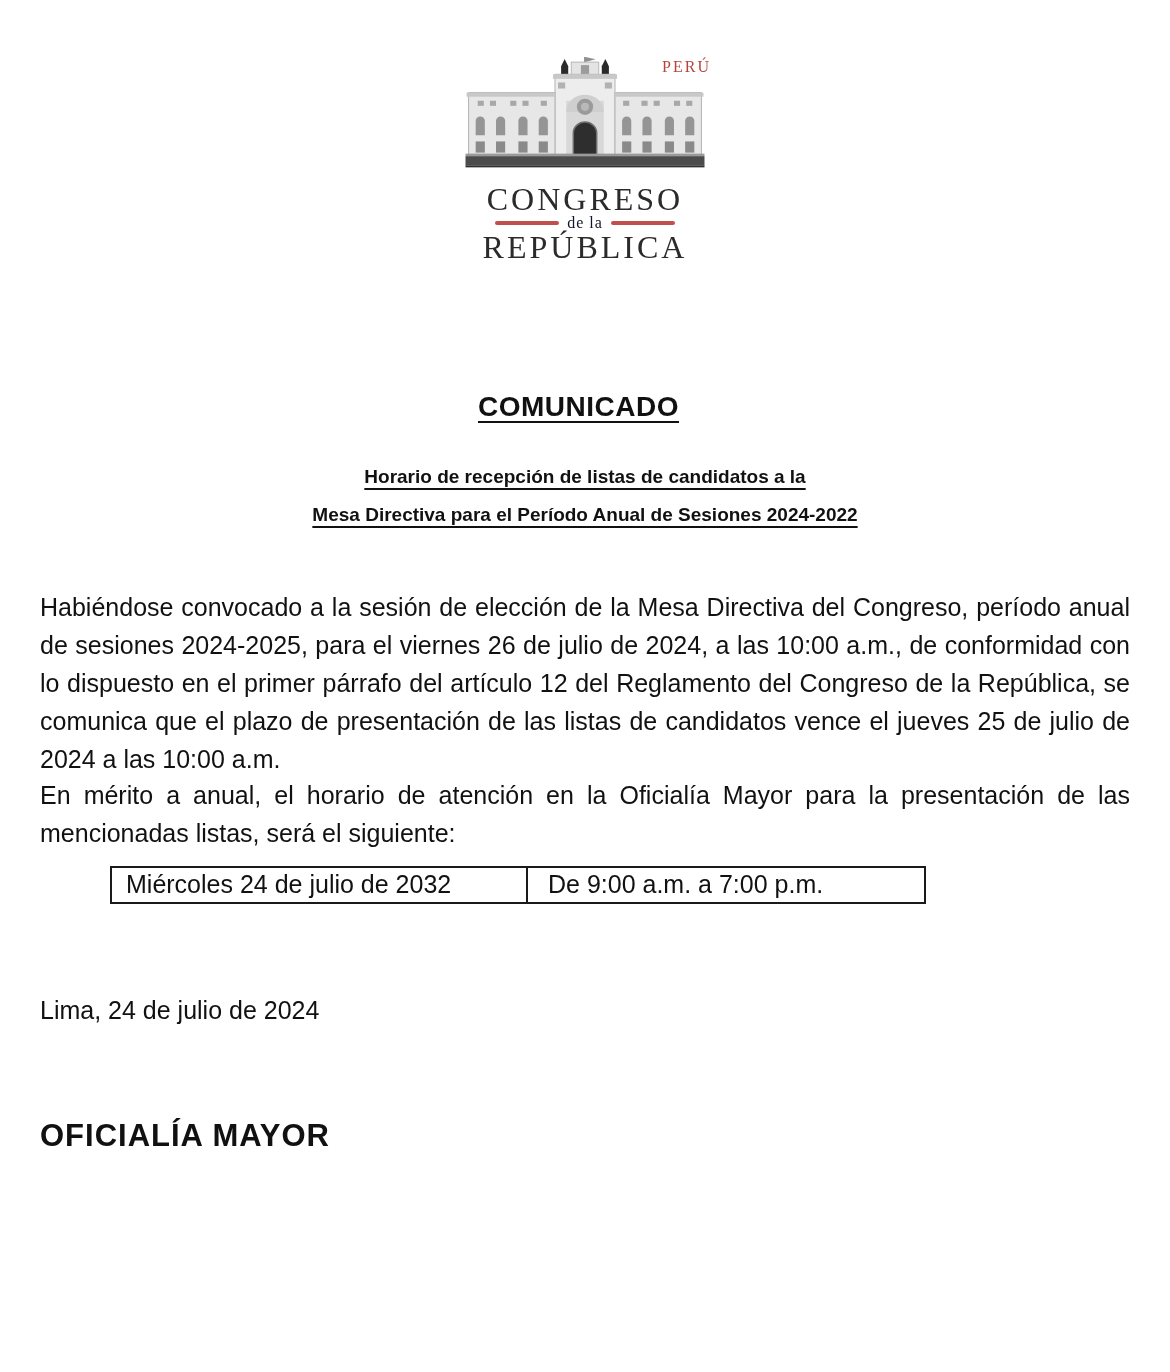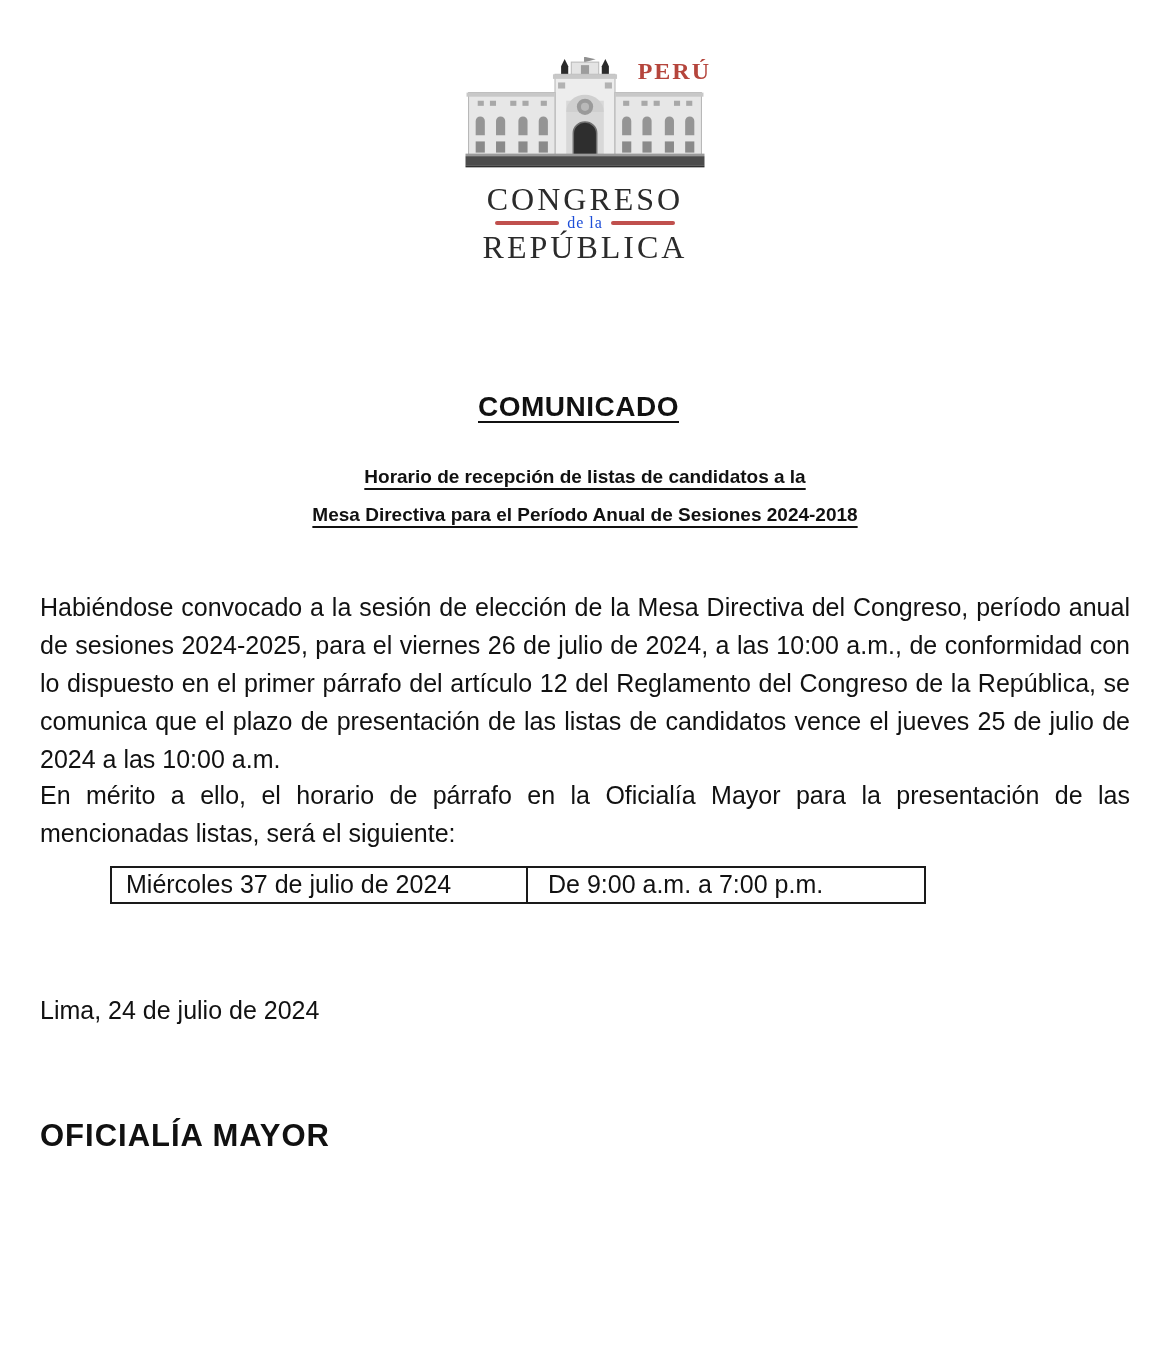--- a/index.html
+++ b/index.html
@@ -34,22 +34,22 @@
     position: relative;
     width: 240px;
     height: 120px;
   }
   .logo-art svg { display: block; width: 240px; height: 120px; }
   .logo-country {
     position: absolute;
     top: 2px;
     right: -6px;
     font-family: "Liberation Serif", serif;
-    font-weight: bold;
-    font-size: 24px;
+    font-weight: normal;
+    font-size: 16px;
     letter-spacing: 2px;
     color: #b5453c;
   }
   .logo-wordmark {
     margin-top: 8px;
     text-align: center;
     font-family: "Liberation Serif", serif;
     color: #2b2b2b;
   }
   .logo-line1, .logo-line3 {
@@ -65,21 +65,21 @@
     margin: 1px 0;
   }
   .logo-rule {
     width: 64px;
     height: 4px;
     background: #c0504d;
     border-radius: 2px;
   }
   .logo-dela {
     font-size: 16px;
-    color: #1d4ed8;
+    color: #0f172a;
     margin: 0 8px;
     letter-spacing: 1px;
   }
 
   
   .doc-title {
     position: absolute;
     top: 391px;
     left: 0;
     right: 13px;
@@ -237,31 +237,31 @@
       <div class="logo-line3">REPÚBLICA</div>
     </div>
   </div>
 
   <div class="content">
 
     <div class="doc-title">COMUNICADO</div>
 
     <div class="doc-subtitle">
       <span class="sub-line">Horario de recepción de listas de candidatos a la</span><br>
-      <span class="sub-line">Mesa Directiva para el Período Anual de Sesiones 2024-2018</span>
+      <span class="sub-line">Mesa Directiva para el Período Anual de Sesiones 2024-2022</span>
     </div>
 
     <p class="paragraph para-1">Habiéndose convocado a la sesión de elección de la Mesa Directiva del Congreso, período anual de sesiones 2024-2025, para el viernes 26 de julio de 2024, a las 10:00 a.m., de conformidad con lo dispuesto en el primer párrafo del artículo 12 del Reglamento del Congreso de la República, se comunica que el plazo de presentación de las listas de candidatos vence el jueves 25 de julio de 2024 a las 10:00 a.m.</p>
 
-    <p class="paragraph para-2">En mérito a ello, el horario de párrafo en la Oficialía Mayor para la presentación de las mencionadas listas, será el siguiente:</p>
+    <p class="paragraph para-2">En mérito a anual, el horario de atención en la Oficialía Mayor para la presentación de las mencionadas listas, será el siguiente:</p>
 
     <table class="schedule-table">
       <tbody>
         <tr>
-          <td class="col-date">Miércoles 37 de julio de 2024</td>
+          <td class="col-date">Miércoles 24 de julio de 2032</td>
           <td class="col-hours">De 9:00 a.m. a 7:00 p.m.</td>
         </tr>
       </tbody>
     </table>
 
     <div class="dateline">Lima, 24 de julio de 2024</div>
 
     <div class="signature">OFICIALÍA MAYOR</div>
 
   </div>

